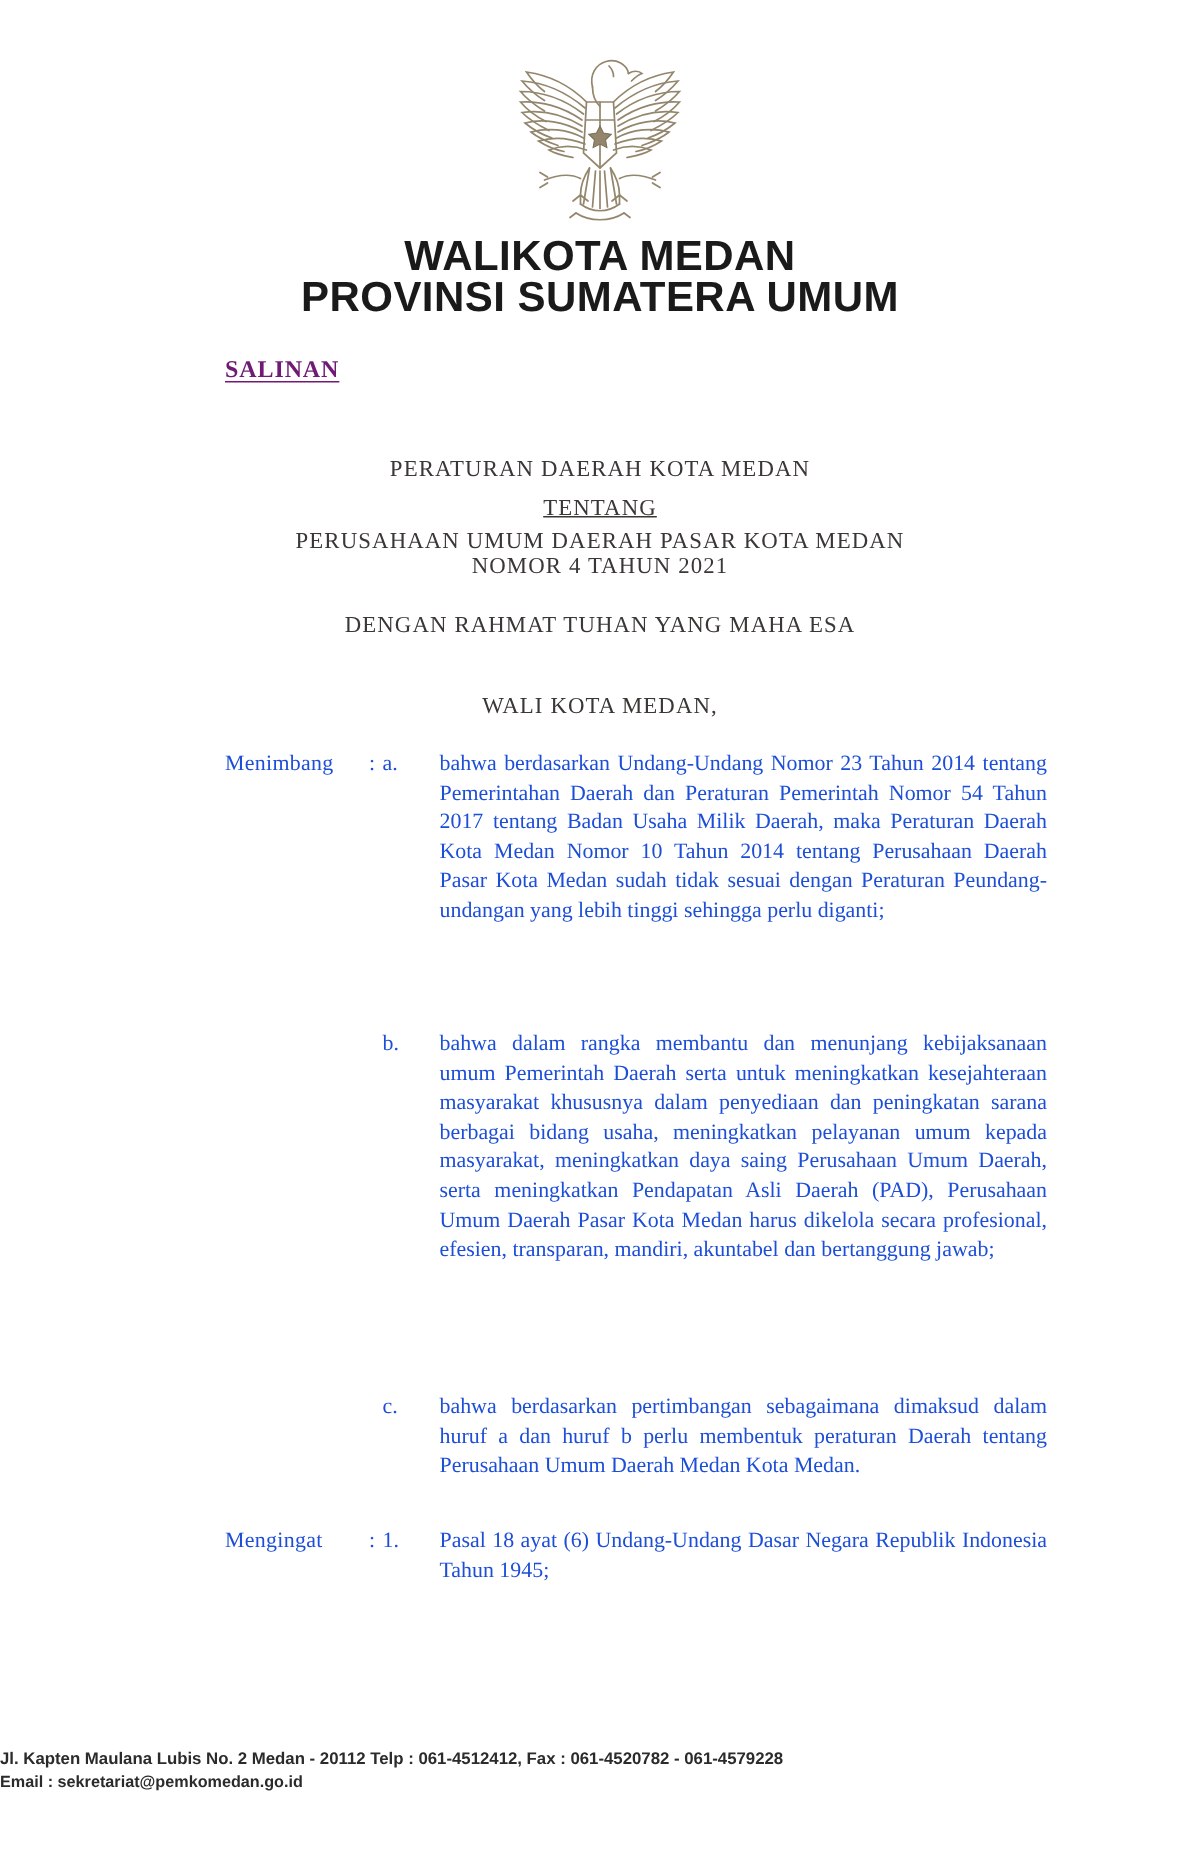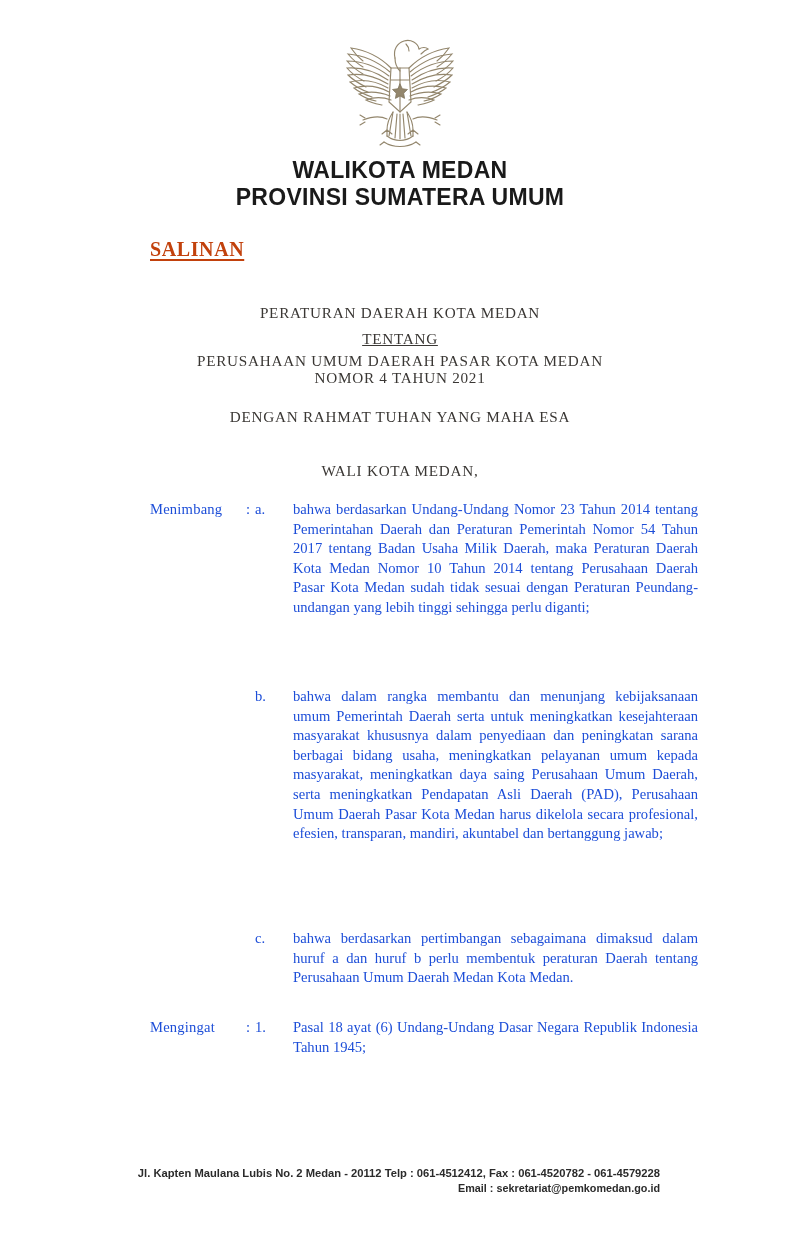--- a/index.html
+++ b/index.html
@@ -42,39 +42,39 @@
 
   
   .doc-header {
     position: absolute;
     top: 157px;
     left: 0;
     width: 800px;
     text-align: center;
     font-family: "Liberation Sans", "DejaVu Sans", sans-serif;
     font-weight: bold;
-    font-size: 23px;
+    font-size: 28px;
     letter-spacing: 0.3px;
     line-height: 27px;
     color: #1a1a1a;
   }
   .doc-header .line2 { display: block; }
 
   
   .salinan {
     position: absolute;
     top: 238px;
     left: 150px;
     font-family: "Liberation Serif", "DejaVu Serif", serif;
     font-weight: bold;
-    font-size: 20px;
+    font-size: 16px;
     letter-spacing: 0.6px;
     text-decoration: underline;
     text-underline-offset: 3px;
-    color: #c2410c;
+    color: #701a75;
     text-align: right;
   }
 
   
   .title-block {
     position: absolute;
     left: 100px;
     width: 600px;
     text-align: center;
     font-size: 15.2px;
@@ -132,21 +132,21 @@
   .c-b  { top: 687px; }
   .c-c  { top: 929px; }
   .c-m  { top: 1018px; }
 
   
   .footer {
     position: absolute;
     left: 0;
     top: 1166px;
     width: 660px;
-    text-align: right;
+    text-align: left;
     font-family: "Liberation Sans", "DejaVu Sans", sans-serif;
     font-weight: bold;
     font-size: 11.2px;
     line-height: 15px;
     color: #2b2b2b;
   }
   .footer .f2 { display: block; font-size: 10.8px; }
 </style>
 </head>
 <body>

